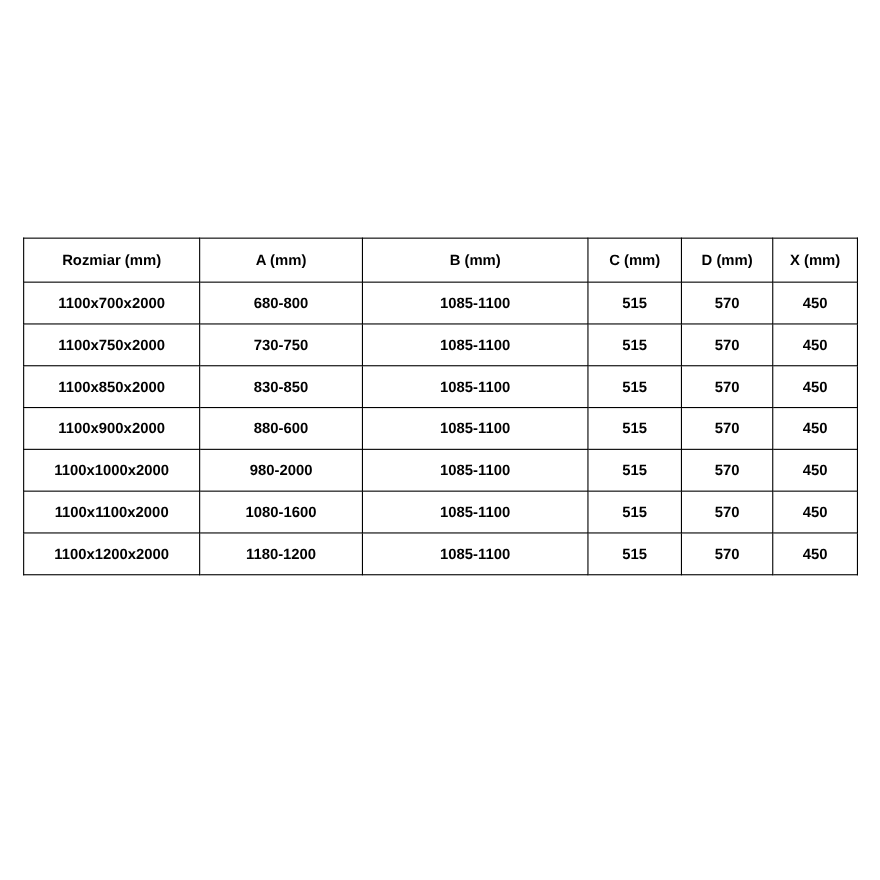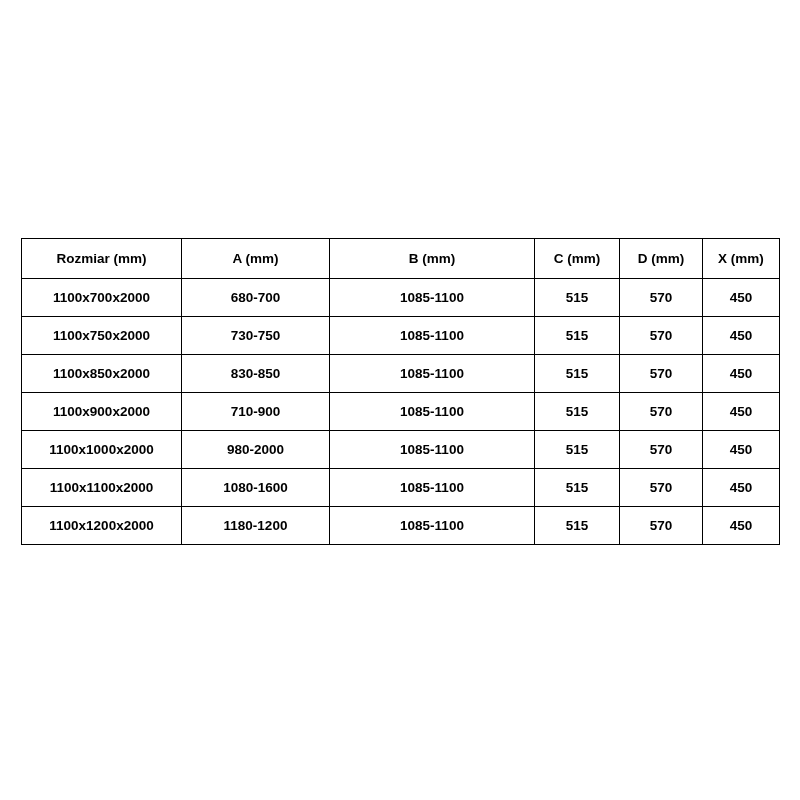--- a/index.html
+++ b/index.html
@@ -15,21 +15,21 @@
   }
   .page {
     position: relative;
     width: 800px;
     height: 800px;
     background: #ffffff;
   }
   .table-wrap {
     position: absolute;
     left: 21px;
-    top: 238px;
+    top: 216px;
     width: 758px;
   }
   table.spec-table {
     border-collapse: collapse;
     width: 758px;
     table-layout: fixed;
   }
   table.spec-table th,
   table.spec-table td {
     border: 1px solid #000000;
@@ -74,21 +74,21 @@
           <th>A (mm)</th>
           <th>B (mm)</th>
           <th>C (mm)</th>
           <th>D (mm)</th>
           <th>X (mm)</th>
         </tr>
       </thead>
       <tbody>
         <tr>
           <td>1100x700x2000</td>
-          <td>680-700</td>
+          <td>680-800</td>
           <td>1085-1100</td>
           <td>515</td>
           <td>570</td>
           <td>450</td>
         </tr>
         <tr>
           <td>1100x750x2000</td>
           <td>730-750</td>
           <td>1085-1100</td>
           <td>515</td>
@@ -98,21 +98,21 @@
         <tr>
           <td>1100x850x2000</td>
           <td>830-850</td>
           <td>1085-1100</td>
           <td>515</td>
           <td>570</td>
           <td>450</td>
         </tr>
         <tr>
           <td>1100x900x2000</td>
-          <td>710-900</td>
+          <td>880-600</td>
           <td>1085-1100</td>
           <td>515</td>
           <td>570</td>
           <td>450</td>
         </tr>
         <tr>
           <td>1100x1000x2000</td>
           <td>980-2000</td>
           <td>1085-1100</td>
           <td>515</td>

